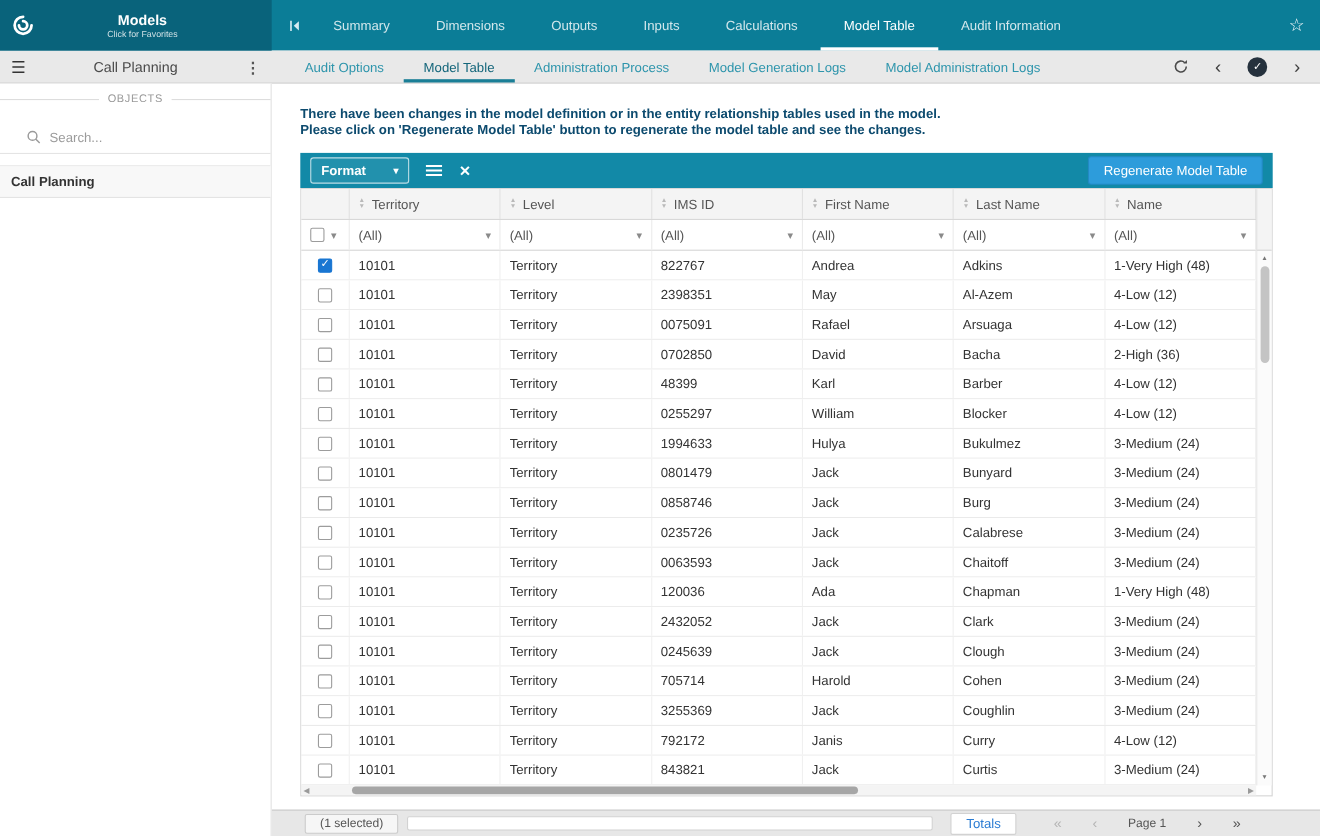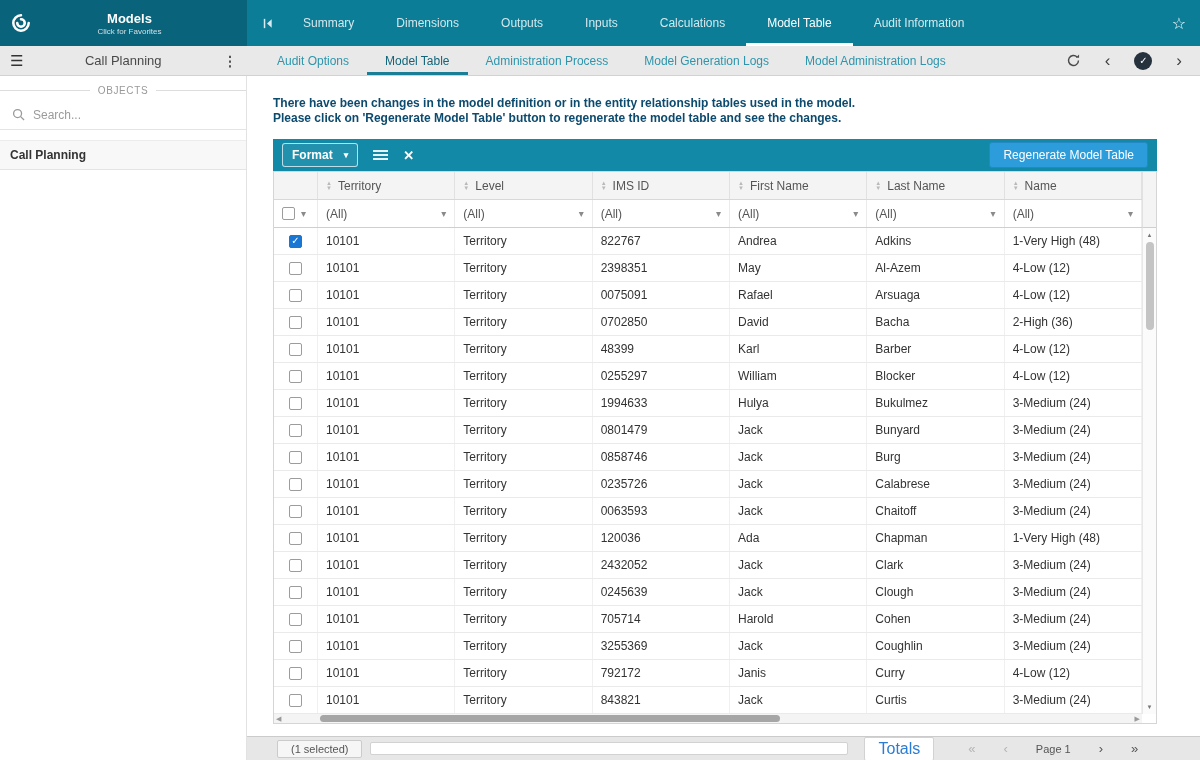--- a/index.html
+++ b/index.html
@@ -30,31 +30,31 @@
   .sub-icons{margin-left:auto;display:flex;align-items:center;gap:24px;padding-right:18px}
   .icon-btn{cursor:pointer;display:flex;align-items:center;color:#3f3f3f;font-size:17px;line-height:1}
   .check-circle{width:18px;height:18px;border-radius:50%;background:#25313d;display:flex;align-items:center;justify-content:center;color:#fff;font-size:10px;cursor:pointer}
 
   
   .content{display:flex;height:684px}
   .sidebar{width:247px;flex:none;border-right:1px solid #e2e2e2;background:#fff}
   .objects{display:flex;align-items:center;color:#999;font-size:10px;letter-spacing:.6px;margin-top:8px;height:12px}
   .objects::before,.objects::after{content:"";flex:1;border-top:1px solid #ddd}
   .objects span{padding:0 8px}
-  .search-row{height:30px;margin-top:4px;border-bottom:1px solid #e4e4e4;display:flex;align-items:center;gap:8px;padding:0 12px}
+  .search-row{height:30px;margin-top:14px;border-bottom:1px solid #e4e4e4;display:flex;align-items:center;gap:8px;padding:0 24px}
   .search-row input{border:0;outline:0;flex:1;font-size:12px;color:#666;font-family:inherit;background:transparent}
   .search-row input::placeholder{color:#9b9b9b}
   .side-item{margin-top:10px;height:30px;display:flex;align-items:center;padding:0 10px;font-size:12px;font-weight:bold;color:#333;background:#f8f8f8;border-top:1px solid #ececec;border-bottom:1px solid #e4e4e4;cursor:pointer}
 
   .main{flex:1;display:flex;flex-direction:column;overflow:hidden}
   .warning{margin:20px 0 0 26px;font-size:12px;font-weight:bold;color:#0c4a6e;line-height:15px}
 
   
   .toolbar{margin:13px 0 0 26px;width:884px;height:32px;background:#1289a7;display:flex;align-items:center;padding:0 9px;gap:15px;flex:none}
-  .format-btn{display:flex;align-items:center;gap:11px;border:1px solid rgba(255,255,255,.7);background:rgba(255,255,255,.07);color:#fff;font-size:12px;font-weight:bold;padding:4px 9px;border-radius:3px;cursor:pointer}
+  .format-btn{display:flex;align-items:center;gap:25px;border:1px solid rgba(255,255,255,.7);background:rgba(255,255,255,.07);color:#fff;font-size:12px;font-weight:bold;padding:4px 9px;border-radius:3px;cursor:pointer}
   .format-btn .caret{font-size:9px}
   .tool-icon{cursor:pointer;display:flex;align-items:center;color:#fff}
   .x-icon{font-size:13px;font-weight:bold}
   .regen-btn{margin-left:auto;background:#2d9cdb;border:1px solid #2389c4;color:#fff;font-size:12px;font-weight:normal;padding:5px 13px;border-radius:3px;cursor:pointer}
 
   
   .table-wrap{margin-left:26px;width:884px;position:relative;border:1px solid #d5d5d5;background:#fff;flex:none}
   .hrow,.frow,.drow{display:flex;width:868px}
   .hrow{height:28px;background:#f4f4f4;border-bottom:1px solid #d8d8d8}
   .hcell{display:flex;align-items:center;gap:6px;padding:0 8px;font-size:12px;color:#555;border-right:1px solid #e1e1e1;cursor:pointer;flex:1;white-space:nowrap;overflow:hidden}
@@ -79,21 +79,21 @@
   .rail-cap{position:absolute;top:0;right:0;width:14px;height:56px;background:#f4f4f4;border-left:1px solid #e1e1e1;border-bottom:1px solid #cfcfcf}
   .rail{position:absolute;top:56px;right:0;bottom:9px;width:14px;background:#fbfbfb;border-left:1px solid #e8e8e8;display:flex;flex-direction:column;align-items:center}
   .rail .arrow{font-size:6px;color:#777;padding:4px 0;cursor:pointer}
   .rail-thumb{width:8px;height:88px;background:#c4c4c4;border-radius:4px;cursor:pointer}
   .rail .spacer{flex:1}
 
   
   .footer{margin-top:auto;height:24px;background:#e7e7e7;border-top:1px solid #cbcbcb;display:flex;align-items:center;padding:0 12px 0 30px;font-size:11px;color:#555;flex:none}
   .sel-box{background:#f6f6f6;border:1px solid #cbcbcb;border-radius:2px;padding:2px 13px;color:#555;flex:none}
   .strip{margin-left:8px;width:478px;height:13px;background:#fff;border:1px solid #d2d2d2;border-radius:2px;cursor:pointer;flex:none}
-  .totals{margin-left:16px;background:#fff;border:1px solid #d2d2d2;border-radius:2px;padding:2px 13px;color:#2b7cd3;font-size:16px;cursor:pointer;flex:none}
+  .totals{margin-left:16px;background:#fff;border:1px solid #d2d2d2;border-radius:2px;padding:2px 13px;color:#2b7cd3;font-size:12px;cursor:pointer;flex:none}
   .pager{margin-left:34px;display:flex;align-items:center;gap:28px;color:#555}
   .pg{cursor:pointer;font-size:13px;line-height:1}
   .pg.dis{color:#b5b5b5}
   .page-label{font-size:11px}
 </style>
 </head>
 <body>
 
 <header class="topbar">
   <div class="logo-block">

